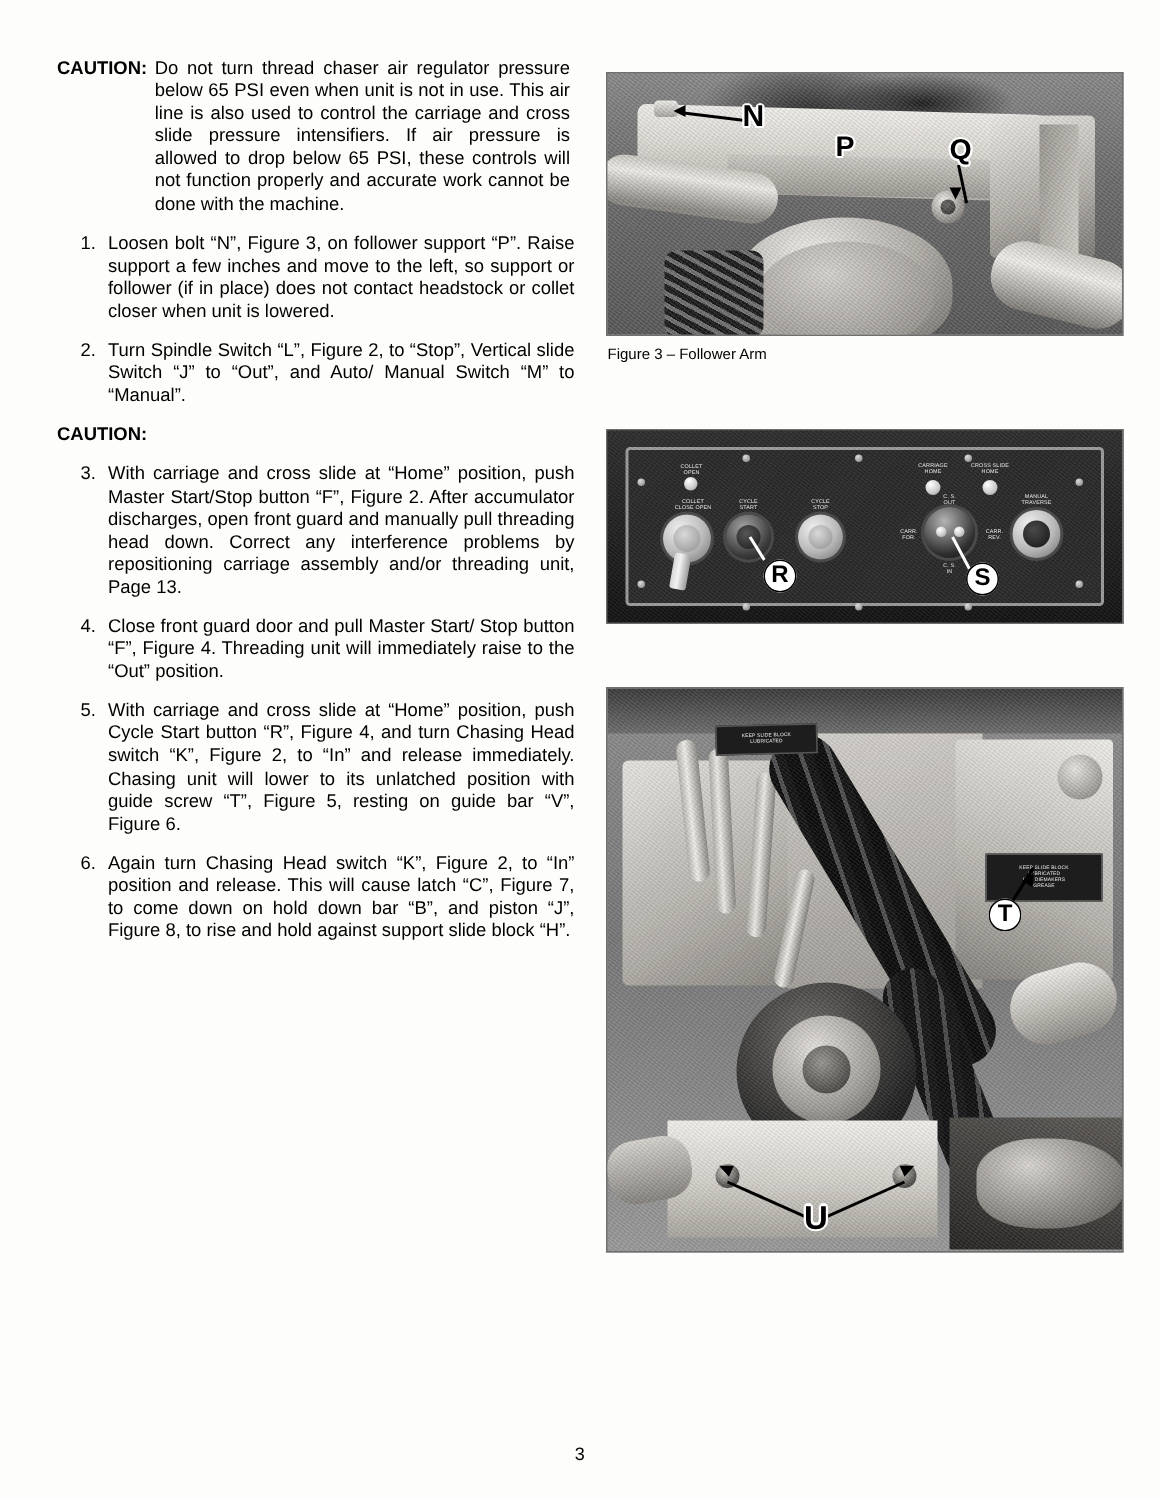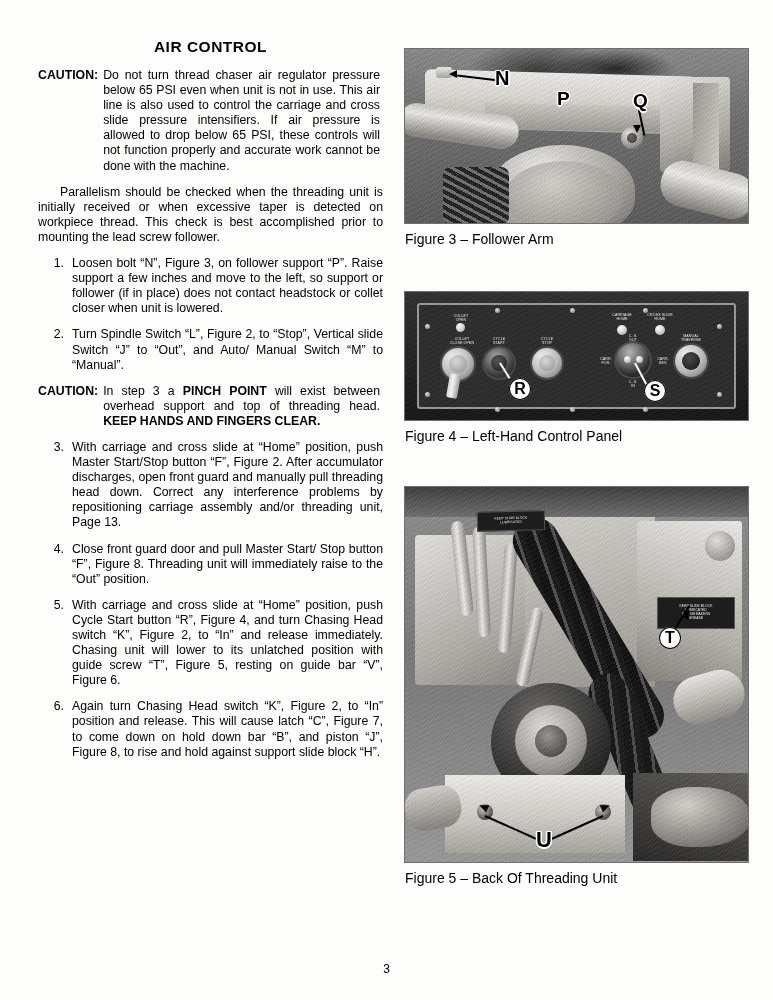--- a/index.html
+++ b/index.html
@@ -98,21 +98,21 @@
   }
   .figure { margin-bottom: 0; }
   .fig-img {
     position: relative;
     width: 343px;
     overflow: hidden;
     background: #8d8d8d;
     border: 1px solid #6f6f6f;
   }
   .fig-cap {
-    font-size: 14px;
+    font-size: 10px;
     margin: 7px 0 0 1px;
     white-space: nowrap;
   }
 
   
   .photo-bg {
     position: absolute;
     inset: 0;
   }
   .grain {
@@ -232,55 +232,52 @@
     font-size: 12px;
   }
 </style>
 </head>
 <body>
 
 <div class="page">
 
   <div class="col-left">
 
-    <h1 class="section-head">AIR CONTROL</h1>
 
 
     <div class="caution">
       <span class="lbl">CAUTION:</span>
       <span class="txt">Do not turn thread chaser air regulator pressure below 65 PSI even when unit is not in use. This air line is also used to control the carriage and cross slide pressure intensifiers. If air pressure is allowed to drop below 65 PSI, these controls will not function properly and accurate work cannot be done with the machine.</span>
     </div>
 
 
-    <p class="body">Parallelism should be checked when the threading unit is initially received or when excessive taper is detected on workpiece thread. This check is best accomplished prior to mounting the lead screw follower.</p>
 
     <ol class="steps">
       <li>
         <span class="num">1.</span>
         <span class="stxt">Loosen bolt “N”, Figure 3, on follower support “P”. Raise support a few inches and move to the left, so support or follower (if in place) does not contact headstock or collet closer when unit is lowered.</span>
       </li>
       <li>
         <span class="num">2.</span>
         <span class="stxt">Turn Spindle Switch “L”, Figure 2, to “Stop”, Vertical slide Switch “J” to “Out”, and Auto/ Manual Switch “M” to “Manual”.</span>
       </li>
     </ol>
 
     <div class="caution">
       <span class="lbl">CAUTION:</span>
-      <span class="txt"><span>In step 3 a </span><b>PINCH POINT</b><span> will exist between overhead support and top of threading head. </span><b>KEEP HANDS AND FINGERS CLEAR.</b></span>
     </div>
 
     <ol class="steps">
       <li>
         <span class="num">3.</span>
         <span class="stxt">With carriage and cross slide at “Home” position, push Master Start/Stop button “F”, Figure 2. After accumulator discharges, open front guard and manually pull threading head down. Correct any interference problems by repositioning carriage assembly and/or threading unit, Page 13.</span>
       </li>
       <li>
         <span class="num">4.</span>
-        <span class="stxt">Close front guard door and pull Master Start/ Stop button “F”, Figure 8. Threading unit will immediately raise to the “Out” position.</span>
+        <span class="stxt">Close front guard door and pull Master Start/ Stop button “F”, Figure 4. Threading unit will immediately raise to the “Out” position.</span>
       </li>
       <li>
         <span class="num">5.</span>
         <span class="stxt">With carriage and cross slide at “Home” position, push Cycle Start button “R”, Figure 4, and turn Chasing Head switch “K”, Figure 2, to “In” and release immediately. Chasing unit will lower to its unlatched position with guide screw “T”, Figure 5, resting on guide bar “V”, Figure 6.</span>
       </li>
       <li>
         <span class="num">6.</span>
         <span class="stxt">Again turn Chasing Head switch “K”, Figure 2, to “In” position and release. This will cause latch “C”, Figure 7, to come down on hold down bar “B”, and piston “J”, Figure 8, to rise and hold against support slide block “H”.</span>
       </li>
     </ol>
@@ -397,21 +394,20 @@
           </div>
 
         <div class="grain" style="opacity:.2;"></div>
 
         <div class="leader" style="left:95px;top:70px;width:18px;height:2px;background:#fff;transform:rotate(58deg);"></div>
         <div class="callout circled" style="left:104px;top:86px;width:22px;height:22px;font-size:16px;">R</div>
 
         <div class="leader" style="left:230px;top:70px;width:24px;height:2px;background:#fff;transform:rotate(62deg);"></div>
         <div class="callout circled" style="left:239px;top:88px;width:22px;height:22px;font-size:16px;">S</div>
       </div>
-      <div class="fig-cap">Figure 4 – Left-Hand Control Panel</div>
     </div>
 
     <div class="figure" style="margin-top:42px;">
       <div class="fig-img" style="height:375px;">
         <div class="photo-bg" style="background:linear-gradient(180deg,#8f8f8f,#787878 45%,#9a9a9a);"></div>
 
         <div class="sh" style="left:0;top:0;width:343px;height:30px;background:linear-gradient(180deg,#3b3b3b,#6e6e6e);"></div>
 
         <div class="sh" style="left:10px;top:48px;width:150px;height:150px;background:linear-gradient(150deg,#e8e6e2,#b1aea8 60%,#7e7b76);border-radius:4px;"></div>
 
@@ -456,19 +452,18 @@
         <div class="leader" style="left:268px;top:144px;width:30px;height:2px;transform:rotate(-58deg);transform-origin:0 50%;"></div>
         <div class="arrowhead" style="left:278px;top:122px;border-left:4px solid transparent;border-right:4px solid transparent;border-bottom:9px solid #000;transform:rotate(30deg);"></div>
         <div class="callout circled" style="left:254px;top:140px;width:22px;height:22px;font-size:16px;">T</div>
 
         <div class="leader" style="left:80px;top:328px;width:62px;height:2px;transform:rotate(24deg);"></div>
         <div class="leader" style="left:198px;top:328px;width:62px;height:2px;transform:rotate(156deg);"></div>
         <div class="arrowhead" style="left:74px;top:316px;border-top:4px solid transparent;border-bottom:4px solid transparent;border-right:9px solid #000;transform:rotate(24deg);"></div>
         <div class="arrowhead" style="left:196px;top:316px;border-top:4px solid transparent;border-bottom:4px solid transparent;border-left:9px solid #000;transform:rotate(-24deg);"></div>
         <div class="callout" style="left:131px;top:340px;font-size:22px;">U</div>
       </div>
-      <div class="fig-cap">Figure 5 – Back Of Threading Unit</div>
     </div>
 
   </div>
 
   <div class="page-num">3</div>
 </div>
 
 </body></html>

